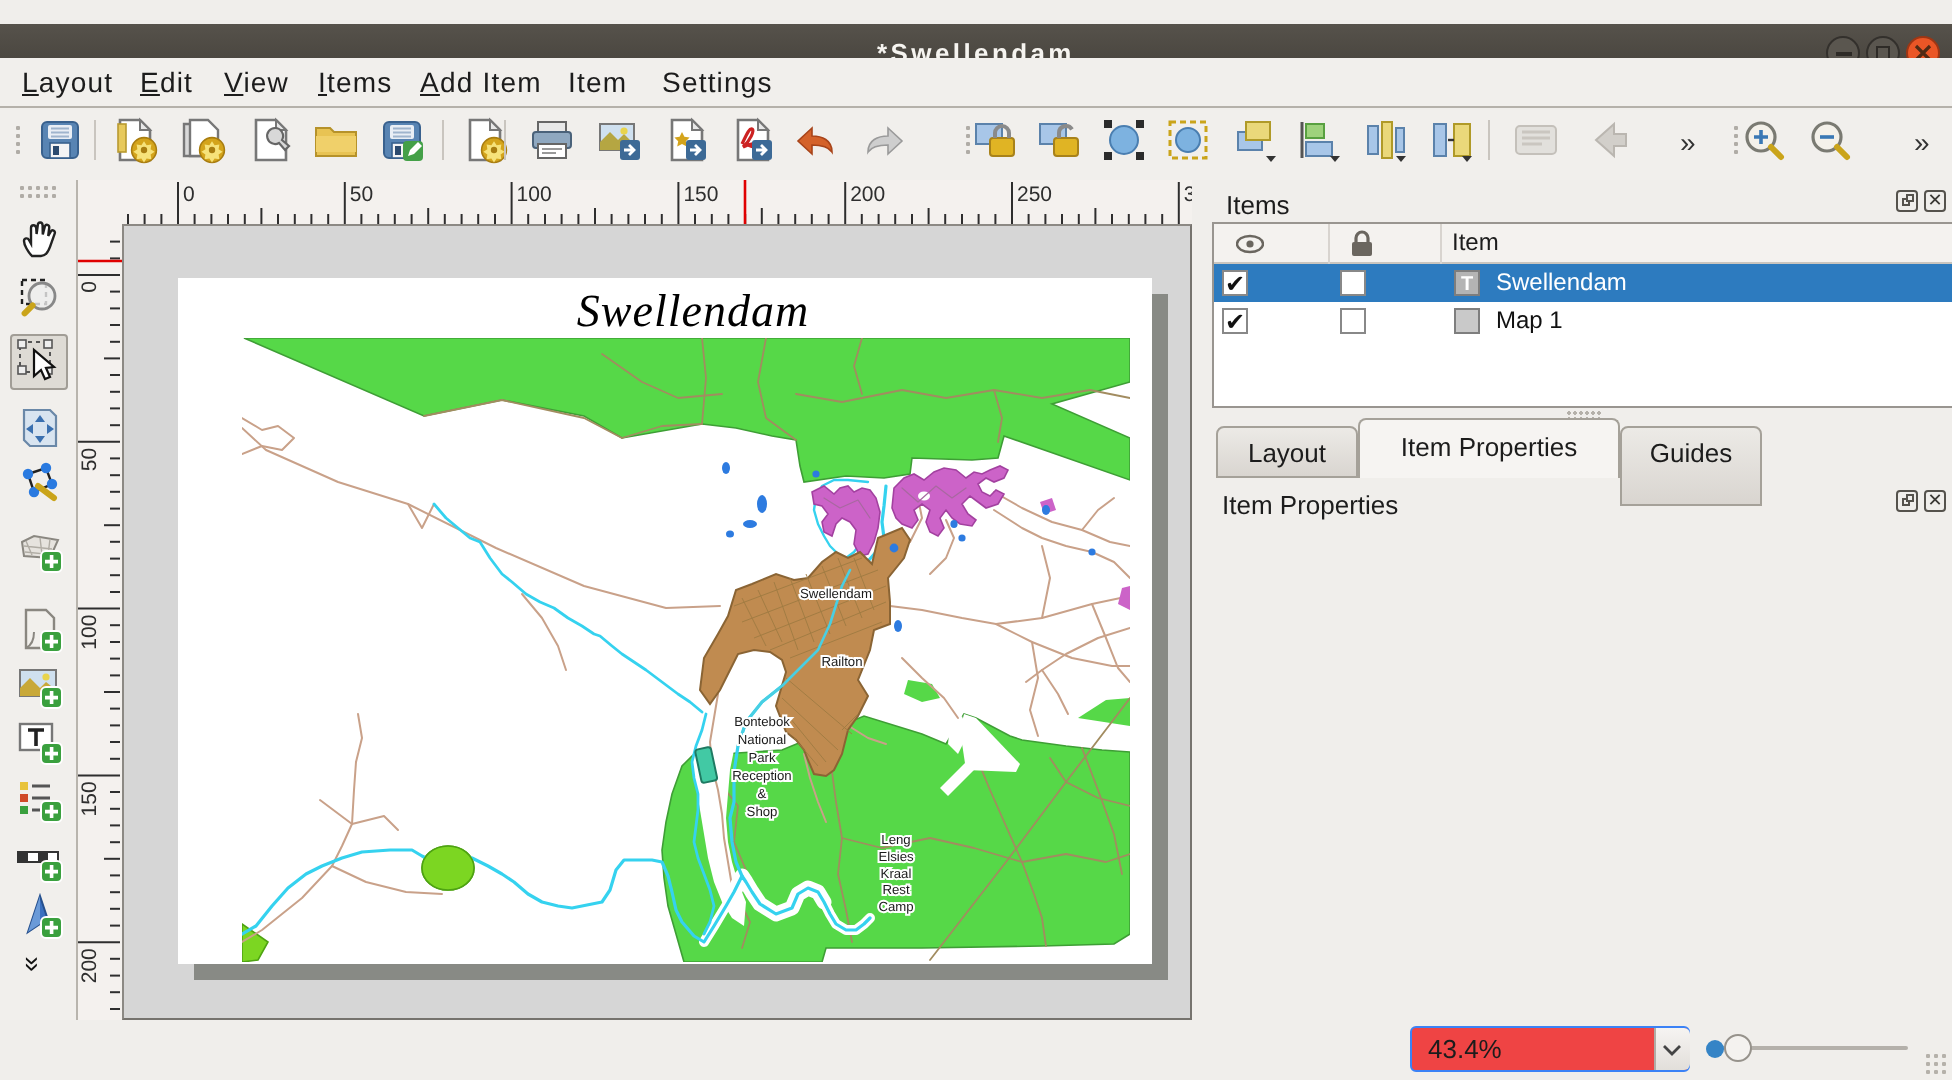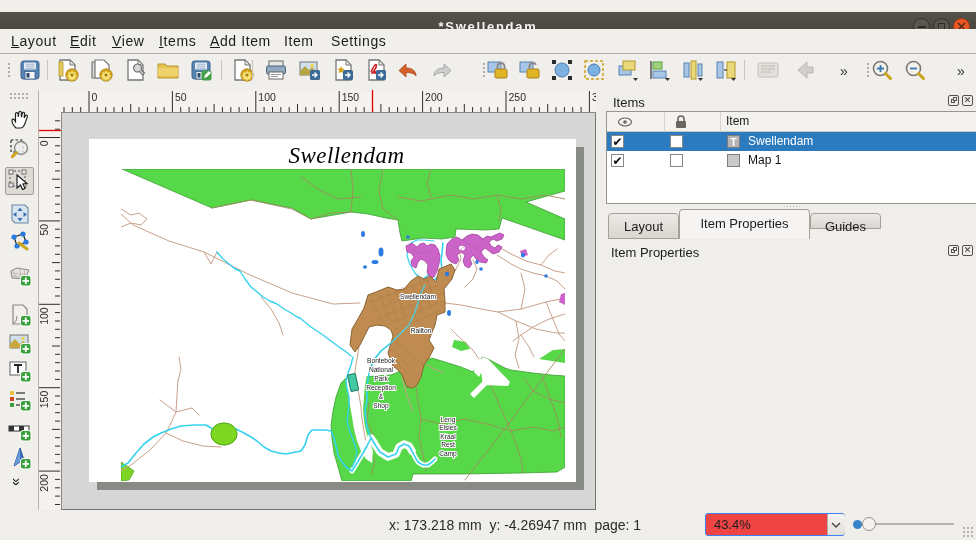--- a/index.html
+++ b/index.html
@@ -575,33 +575,32 @@
       <div class="abs" style="left:63px;top:2.5px;width:13px;height:13px;background:#fff;border:1px solid #888"></div>
       <div class="abs" style="left:120px;top:3px;width:13px;height:13px;background:#c9c9c9;border:1px solid #7e7e7e"></div>
       <div class="abs" style="left:141px;top:2px;font-size:12px;color:#111">Map 1</div>
     </div>
   </div>
   <div class="abs" style="left:183px;top:115px;width:18px;height:4px;background-image:radial-gradient(circle,#b5b1aa 0.8px,transparent 1px);background-size:3px 3px"></div>
 
   <div class="abs" style="left:0;top:119px;width:376px;height:30px">
     <div class="abs" style="left:8px;top:4px;width:71px;height:26px;background:linear-gradient(#eceae6,#d9d5d0);border:1px solid #a5a199;border-radius:4px 4px 0 0;text-align:center;font-size:13px;line-height:25px;color:#1c1c1c">Layout</div>
     <div class="abs" style="left:79px;top:0px;width:131px;height:30px;background:#f6f4f2;border:1px solid #a5a199;border-bottom:none;border-radius:4px 4px 0 0;text-align:center;font-size:13px;line-height:28px;color:#1c1c1c">Item Properties</div>
-    <div class="abs" style="left:210px;top:4px;width:71px;height:16px;background:linear-gradient(#eceae6,#d9d5d0);border:1px solid #a5a199;border-radius:4px 4px 0 0;text-align:center;font-size:13px;line-height:25px;color:#1c1c1c">Guides</div>
+    <div class="abs" style="left:210px;top:4px;width:71px;height:40px;background:linear-gradient(#eceae6,#d9d5d0);border:1px solid #a5a199;border-radius:4px 4px 0 0;text-align:center;font-size:13px;line-height:25px;color:#1c1c1c">Guides</div>
   </div>
   <div class="abs" style="left:11px;top:155px;font-size:13px;color:#1c1c1c">Item Properties</div>
   <div class="abs" style="left:348px;top:155px;width:11px;height:11px;border:1px solid #55524c;border-radius:2px">
     <div class="abs" style="left:1.5px;top:3px;width:4px;height:4px;border:1px solid #55524c"></div>
     <div class="abs" style="left:3.5px;top:1px;width:4px;height:4px;border:1px solid #55524c;background:#f0eeeb"></div>
   </div>
   <div class="abs" style="left:362px;top:155px;width:11px;height:11px;border:1px solid #55524c;border-radius:2px;
        font-size:9px;line-height:9px;text-align:center;color:#3a3833">✕</div>
 </div>
 
 <div class="abs" style="left:0;top:510px;width:976px;height:30px;background:#f0eeeb">
-  <div class="abs" style="left:389px;top:7px;font-size:14px;color:#2a2a2a">x: 173.218 mm&nbsp;&nbsp;y: -4.26947 mm&nbsp;&nbsp;page: 1</div>
   <div class="abs" style="left:705px;top:3px;width:140px;height:23px;background:#ef4444;border:1px solid #3b82f6;border-radius:3px">
     <div class="abs" style="left:8px;top:3px;font-size:13px;color:#1c1c1c">43.4%</div>
     <div class="abs" style="left:121px;top:0;width:18px;height:21px;background:linear-gradient(#f6f4f2,#e2dfda);border-left:1px solid #b0aca6;border-radius:0 3px 3px 0"></div>
     <svg class="abs" style="left:125px;top:8px" width="10" height="6" viewBox="0 0 10 6">
         <path d="M1 1 L5 5 L9 1" fill="none" stroke="#444" stroke-width="1.4"></path>
       </svg>
   </div>
   <div class="abs" style="left:855px;top:13px;width:99px;height:2px;background:#b4b0aa;border-radius:1px"></div>
   <div class="abs" style="left:853px;top:10px;width:9px;height:9px;border-radius:50%;background:#3584c6"></div>
   <div class="abs" style="left:862px;top:7px;width:14px;height:14px;border-radius:50%;background:#f4f2ef;border:1px solid #96928b"></div>

